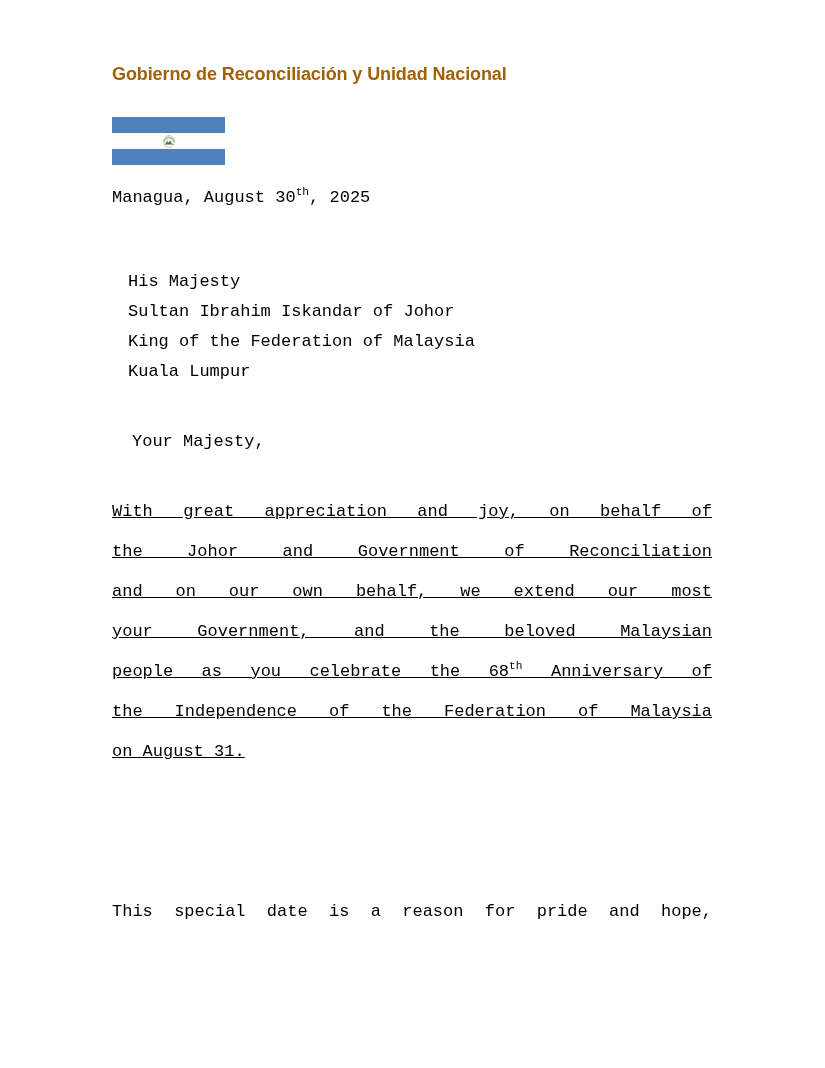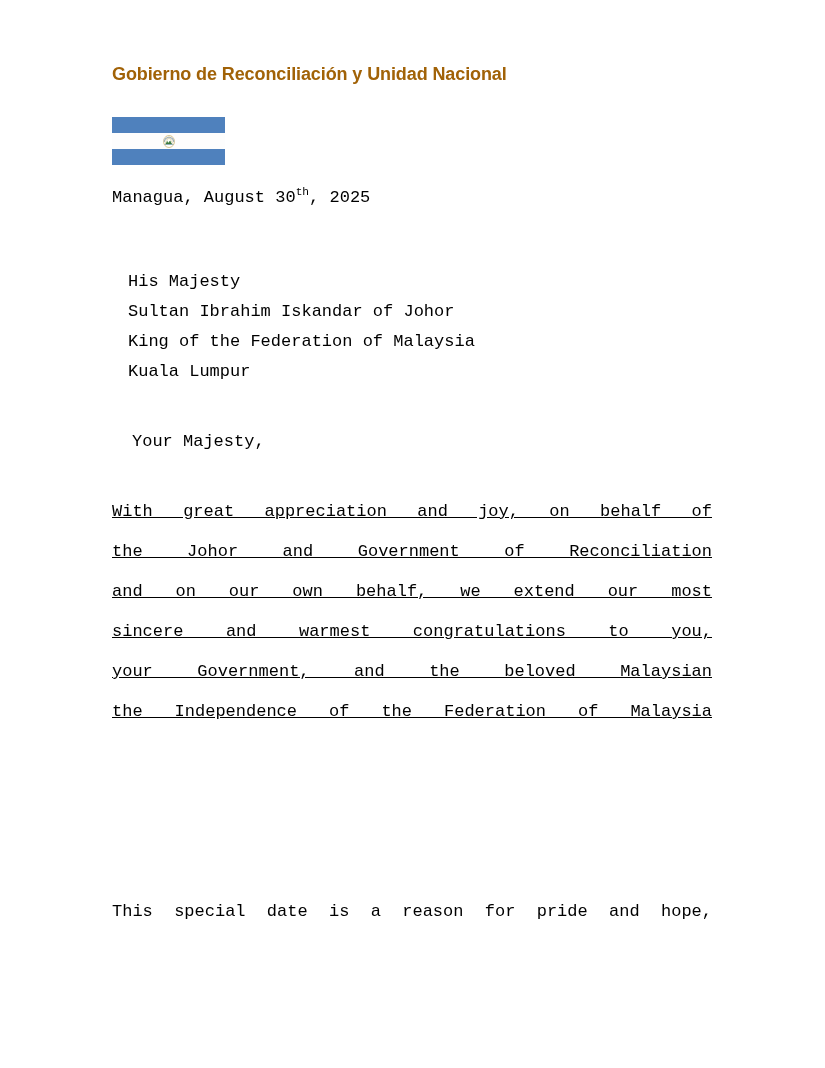--- a/index.html
+++ b/index.html
@@ -194,23 +194,24 @@
       <div class="mono address-line">King of the Federation of Malaysia</div>
       <div class="mono address-line">Kuala Lumpur</div>
     </div>
 
     <div class="mono salutation">Your Majesty,</div>
 
     <div class="mono para p1">
       <span class="jline">With great appreciation and joy, on behalf of</span>
       <span class="jline">the Johor and Government of Reconciliation</span>
       <span class="jline">and on our own behalf, we extend our most</span>
-      <span class="jline">sincere and warmest congratulations to you,</span>
       <span class="jline">your Government, and the beloved Malaysian</span>
+      <span class="jline"><span>people as you celebrate the 68</span><sup>th</sup><span> Anniversary of</span></span>
       <span class="jline">the Independence of the Federation of Malaysia</span>
+      <span class="jline last-natural">on August 31.</span>
     </div>
 
     <div class="mono para p2">
       <span class="jline">This special date is a reason for pride and hope,</span>
     </div>
 
   </div>
 </div>
 
 </body></html>

